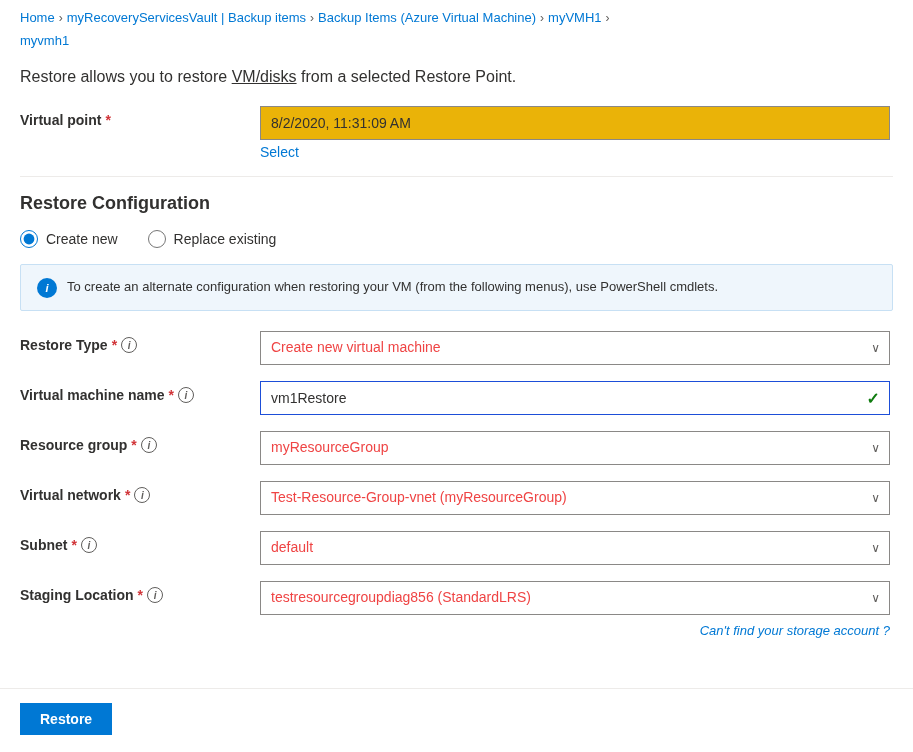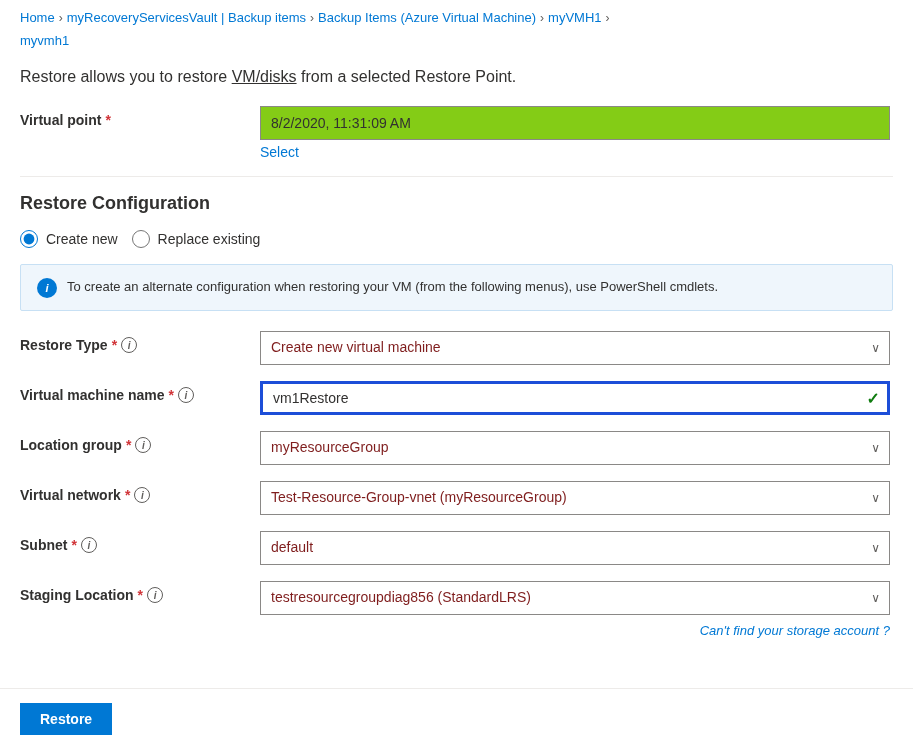--- a/index.html
+++ b/index.html
@@ -108,21 +108,21 @@
       flex: 1;
     }
 
     .restore-point-input {
       width: 100%;
       max-width: 630px;
       padding: 6px 10px;
       border: 1px solid #8a8886;
       font-size: 14px;
       color: #323130;
-      background: #84cc16;
+      background: #eab308;
       height: 34px;
     }
 
     .select-link {
       color: #0078d4;
       text-decoration: none;
       font-size: 14px;
       cursor: pointer;
       display: block;
       margin-top: 4px;
@@ -131,21 +131,21 @@
     .section-title {
       font-size: 18px;
       font-weight: 600;
       color: #323130;
       margin-bottom: 16px;
       margin-top: 10px;
     }
 
     .radio-group {
       display: flex;
-      gap: 14px;
+      gap: 30px;
       margin-bottom: 16px;
       align-items: center;
     }
 
     .radio-option {
       display: flex;
       align-items: center;
       gap: 8px;
       cursor: pointer;
     }
@@ -199,21 +199,21 @@
       position: relative;
       max-width: 630px;
       width: 100%;
     }
 
     .dropdown-select {
       width: 100%;
       padding: 4px 32px 6px 10px;
       border: 1px solid #8a8886;
       font-size: 14px;
-      color: #7f1d1d;
+      color: #ef4444;
       background: #fff;
       height: 34px;
       appearance: none;
       -webkit-appearance: none;
       cursor: pointer;
     }
 
     .dropdown-arrow {
       position: absolute;
       right: 10px;
@@ -226,21 +226,21 @@
 
     .input-with-check {
       position: relative;
       max-width: 630px;
       width: 100%;
     }
 
     .input-with-check input {
       width: 100%;
       padding: 6px 32px 6px 10px;
-      border: 3px solid #1d4ed8;
+      border: 1px solid #1d4ed8;
       font-size: 14px;
       color: #323130;
       background: #fff;
       height: 34px;
     }
 
     .check-mark {
       position: absolute;
       right: 10px;
       top: 50%;
@@ -371,21 +371,21 @@
       <div class="form-control-area">
         <div class="input-with-check">
           <input type="text" value="vm1Restore" style="">
           <span class="check-mark">✓</span>
         </div>
       </div>
     </div>
 
     <div class="form-row">
       <div class="form-label">
-        <span>Location group</span>
+        <span>Resource group</span>
         <span class="required-star"> *</span>
         <span class="info-icon">i</span>
       </div>
       <div class="form-control-area">
         <div class="dropdown-container">
           <select class="dropdown-select">
             <option>myResourceGroup</option>
           </select>
           <span class="dropdown-arrow">∨</span>
         </div>

